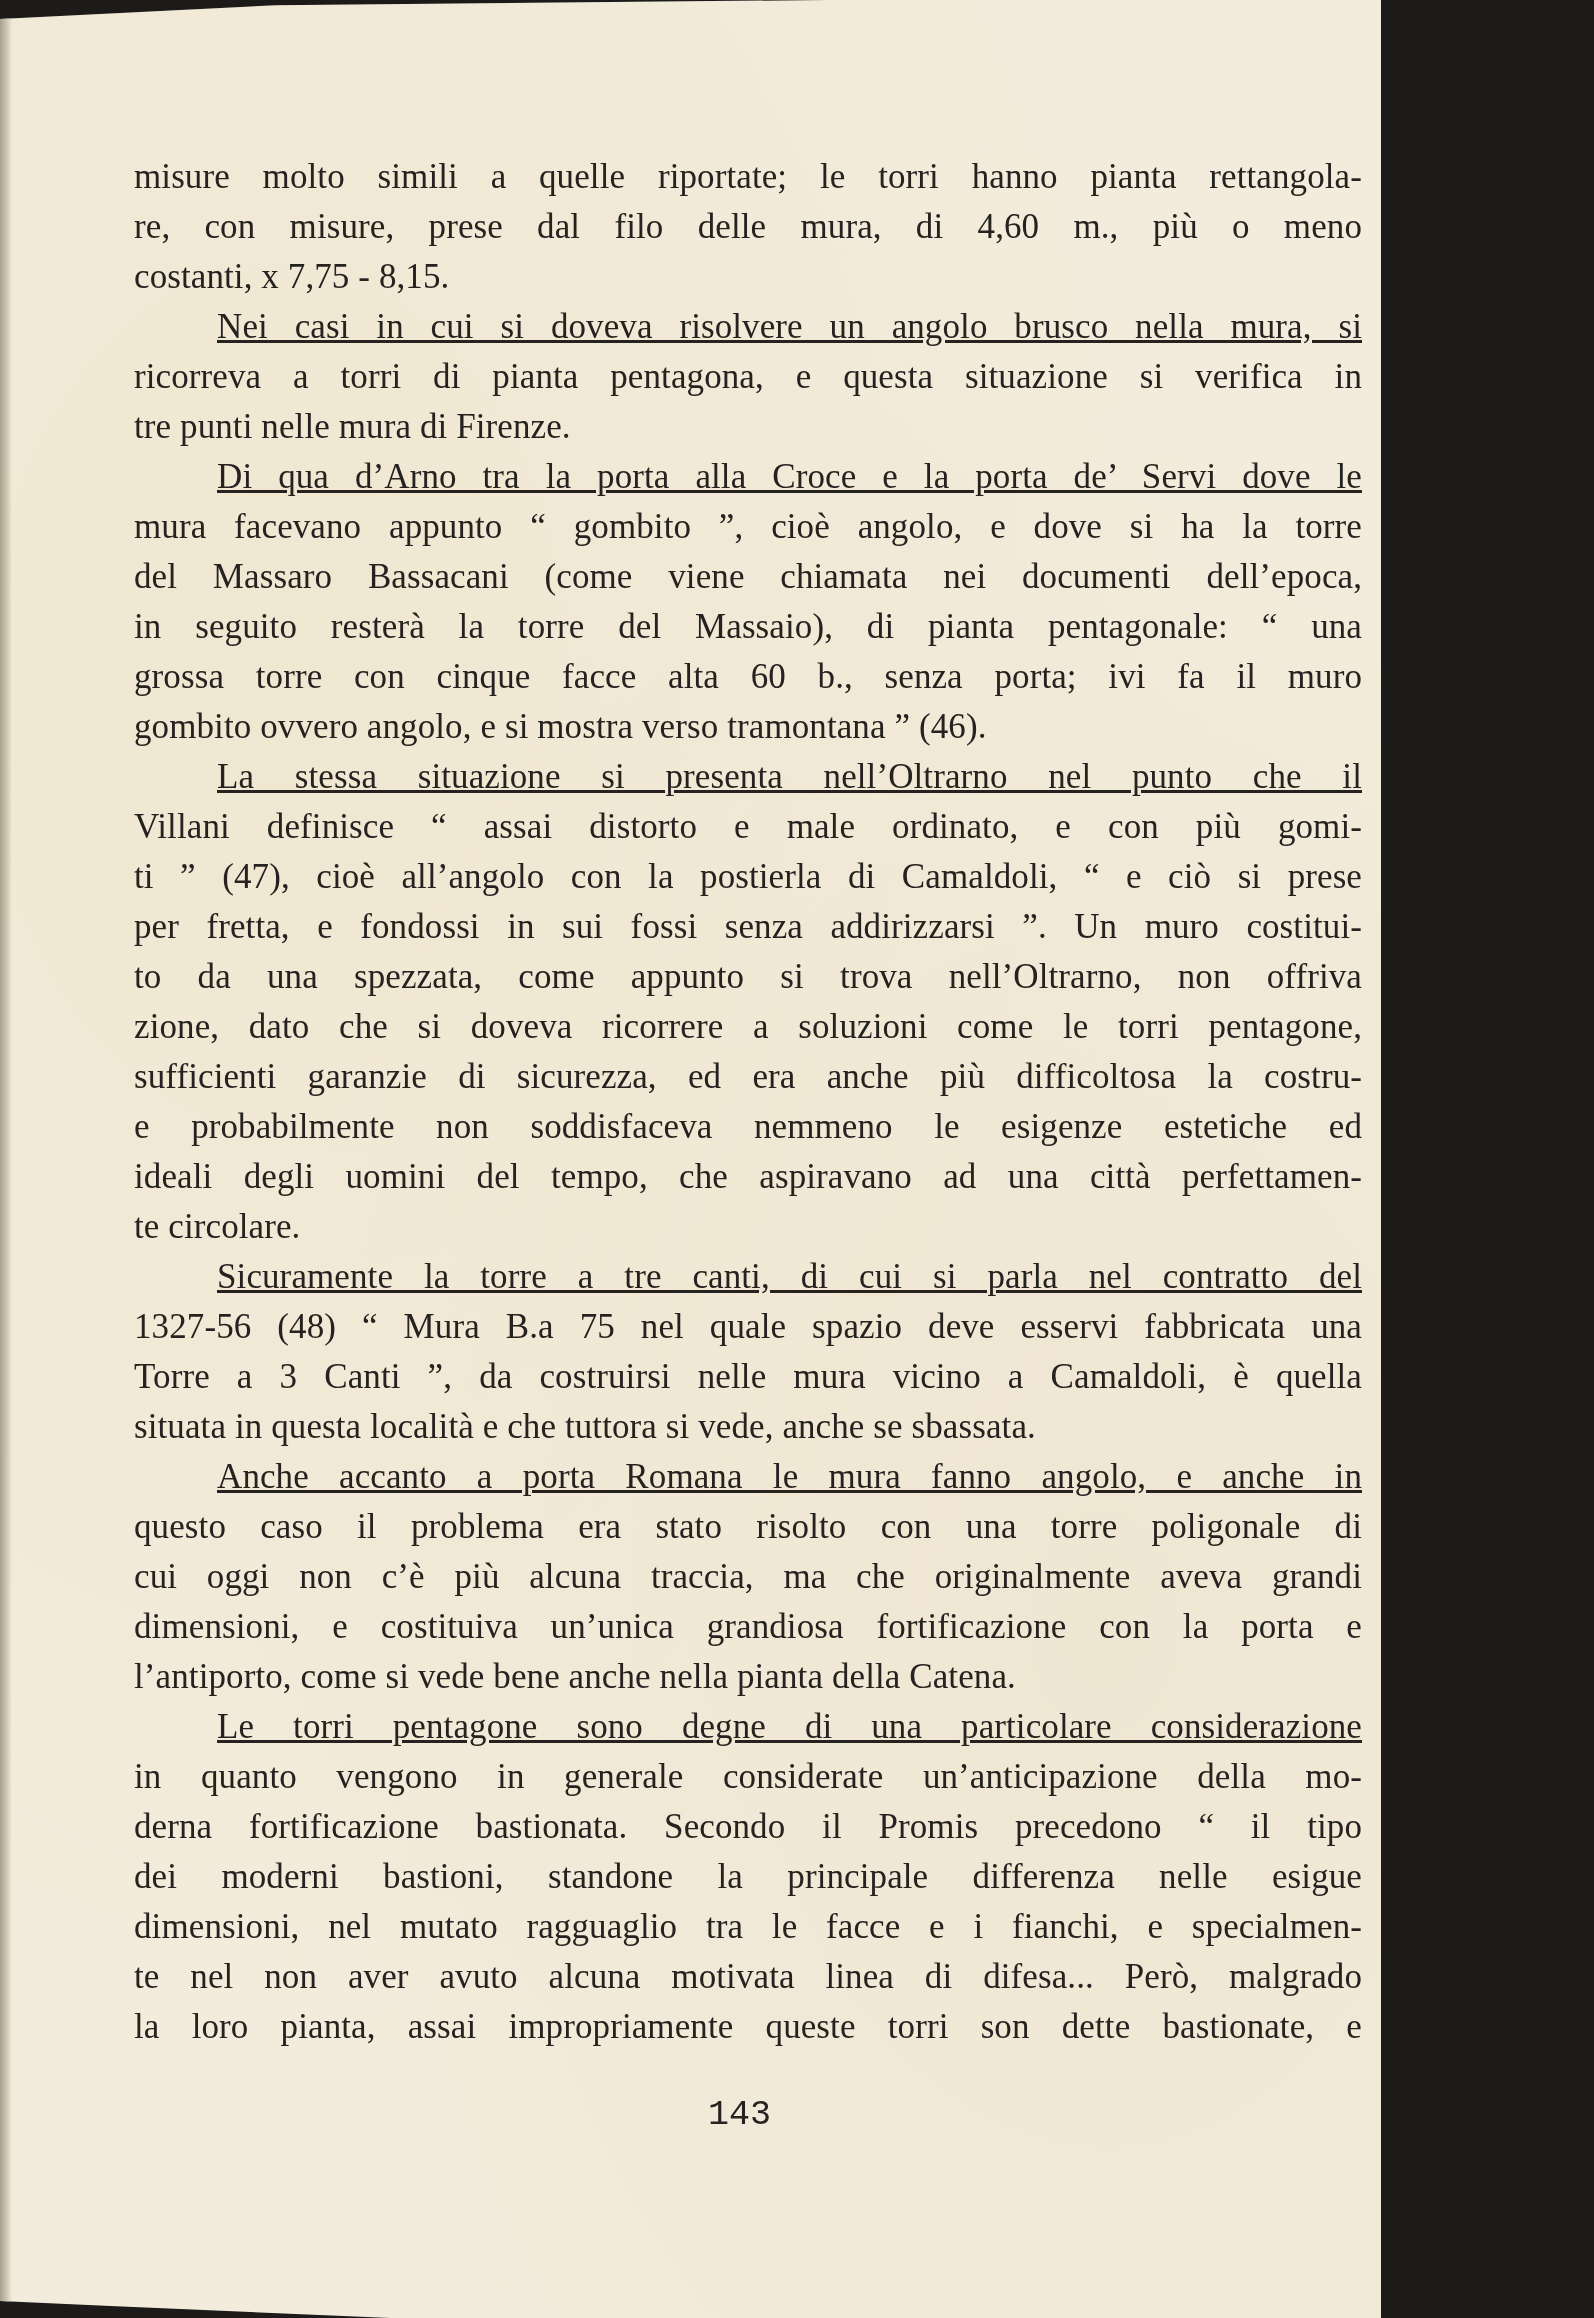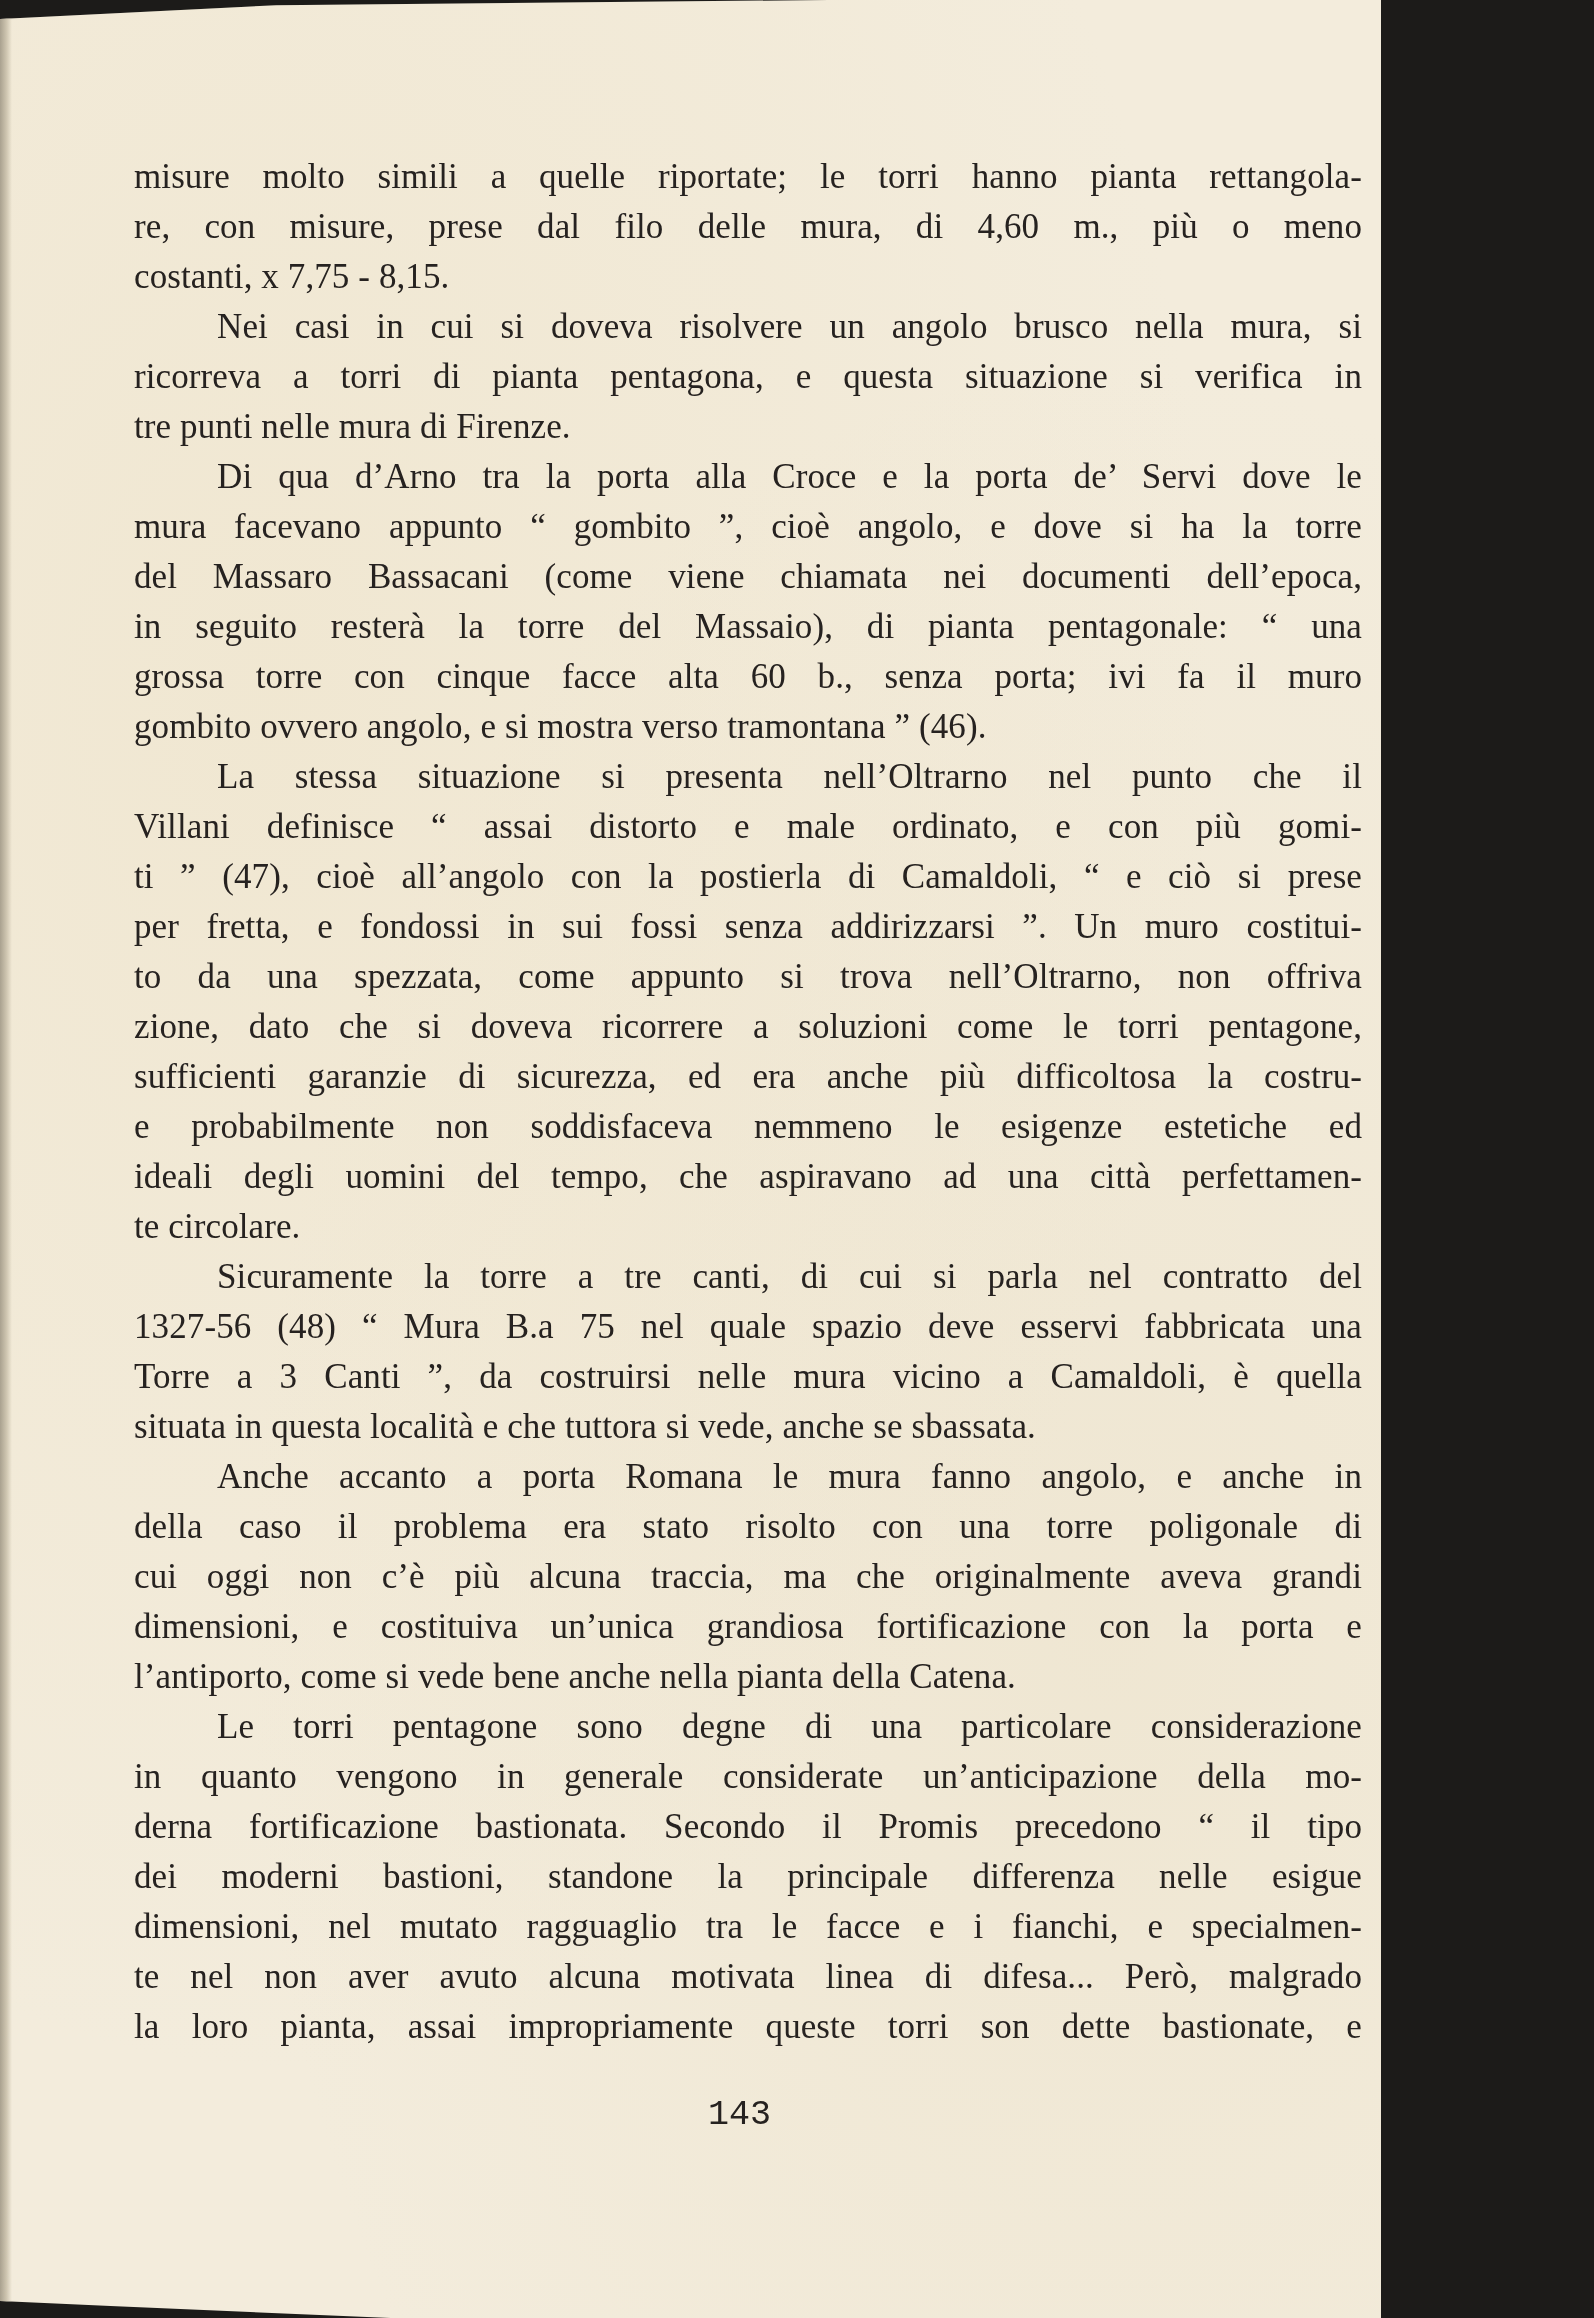--- a/index.html
+++ b/index.html
@@ -49,20 +49,21 @@
       white-space: nowrap;
       text-align: justify;
       text-align-last: justify;
       height: 50px;
     }
     .line.last {
       text-align-last: left;
     }
     .line.indent {
       padding-left: 83px;
+      text-decoration: underline;
     }
     .margin-note {
       position: absolute;
       font-family: Liberation Sans, sans-serif;
       font-size: 25px;
       color: #2c2826;
       white-space: nowrap;
     }
     .page-number {
       position: absolute;
@@ -106,21 +107,21 @@
     <span class="line">e probabilmente non soddisfaceva nemmeno le esigenze estetiche ed</span>
     <span class="line">ideali degli uomini del tempo, che aspiravano ad una città perfettamen-</span>
     <span class="line last">te circolare.</span>
 
     <span class="line indent">Sicuramente la torre a tre canti, di cui si parla nel contratto del</span>
     <span class="line">1327-56 (48) “ Mura B.a 75 nel quale spazio deve esservi fabbricata una</span>
     <span class="line">Torre a 3 Canti ”, da costruirsi nelle mura vicino a Camaldoli, è quella</span>
     <span class="line last">situata in questa località e che tuttora si vede, anche se sbassata.</span>
 
     <span class="line indent">Anche accanto a porta Romana le mura fanno angolo, e anche in</span>
-    <span class="line">della caso il problema era stato risolto con una torre poligonale di</span>
+    <span class="line">questo caso il problema era stato risolto con una torre poligonale di</span>
     <span class="line">cui oggi non c’è più alcuna traccia, ma che originalmente aveva grandi</span>
     <span class="line">dimensioni, e costituiva un’unica grandiosa fortificazione con la porta e</span>
     <span class="line last">l’antiporto, come si vede bene anche nella pianta della Catena.</span>
 
     <span class="line indent">Le torri pentagone sono degne di una particolare considerazione</span>
     <span class="line">in quanto vengono in generale considerate un’anticipazione della mo-</span>
     <span class="line">derna fortificazione bastionata. Secondo il Promis precedono “ il tipo</span>
     <span class="line">dei moderni bastioni, standone la principale differenza nelle esigue</span>
     <span class="line">dimensioni, nel mutato ragguaglio tra le facce e i fianchi, e specialmen-</span>
     <span class="line">te nel non aver avuto alcuna motivata linea di difesa... Però, malgrado</span>

